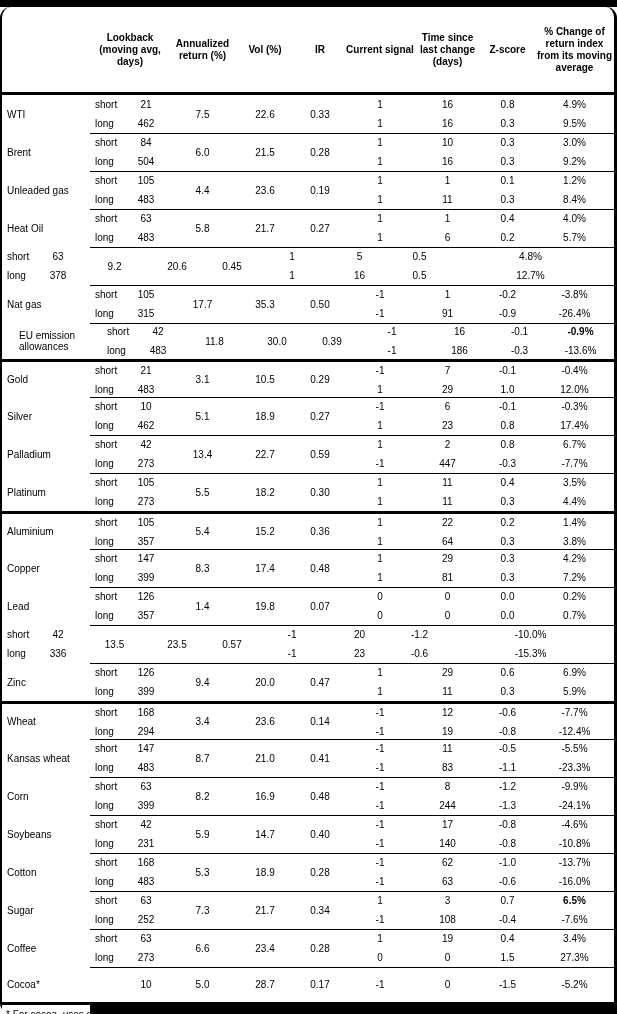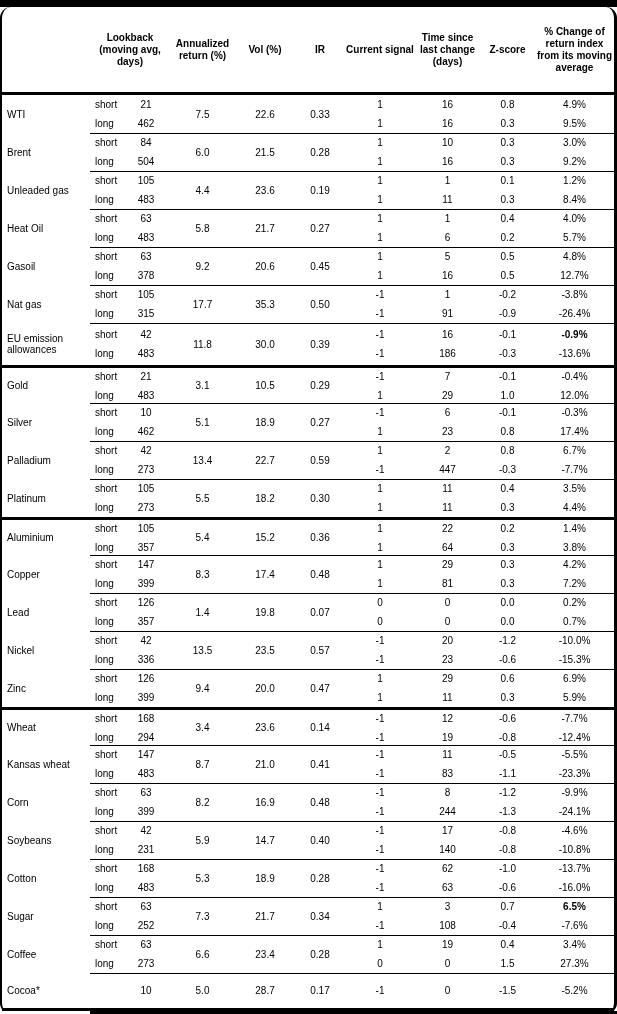--- a/index.html
+++ b/index.html
@@ -224,21 +224,20 @@
             </div>
             <div class="duo-row">
               <div class="w-sig t-center">1</div>
               <div class="w-time t-center">6</div>
               <div class="w-z t-center">0.2</div>
               <div class="t-center" style="flex: 1 1 0%;">5.7%</div>
             </div>
           </div>
         </div>
         <div class="group thin" style="height: 38px;">
-          <div class="cell-name">Gasoil</div>
           <div class="duo w-poslook">
             <div class="duo-row">
               <div class="w-pos t-left">short</div>
               <div class="w-look t-center">63</div>
             </div>
             <div class="duo-row">
               <div class="w-pos t-left">long</div>
               <div class="w-look t-center">378</div>
             </div>
           </div>
@@ -283,21 +282,21 @@
               <div class="t-center" style="flex: 1 1 0%;">-3.8%</div>
             </div>
             <div class="duo-row">
               <div class="w-sig t-center">-1</div>
               <div class="w-time t-center">91</div>
               <div class="w-z t-center">-0.9</div>
               <div class="t-center" style="flex: 1 1 0%;">-26.4%</div>
             </div>
           </div>
         </div>
-        <div class="group thin" style="height: 42px;">
+        <div class="group thin" style="height: 36px; padding-left: 12px;">
           <div class="cell-name">EU emission allowances</div>
           <div class="duo w-poslook">
             <div class="duo-row">
               <div class="w-pos t-left">short</div>
               <div class="w-look t-center">42</div>
             </div>
             <div class="duo-row">
               <div class="w-pos t-left">long</div>
               <div class="w-look t-center">483</div>
             </div>
@@ -524,21 +523,20 @@
             </div>
             <div class="duo-row">
               <div class="w-sig t-center">0</div>
               <div class="w-time t-center">0</div>
               <div class="w-z t-center">0.0</div>
               <div class="t-center" style="flex: 1 1 0%;">0.7%</div>
             </div>
           </div>
         </div>
         <div class="group thin" style="height: 38px;">
-          <div class="cell-name">Nickel</div>
           <div class="duo w-poslook">
             <div class="duo-row">
               <div class="w-pos t-left">short</div>
               <div class="w-look t-center">42</div>
             </div>
             <div class="duo-row">
               <div class="w-pos t-left">long</div>
               <div class="w-look t-center">336</div>
             </div>
           </div>

